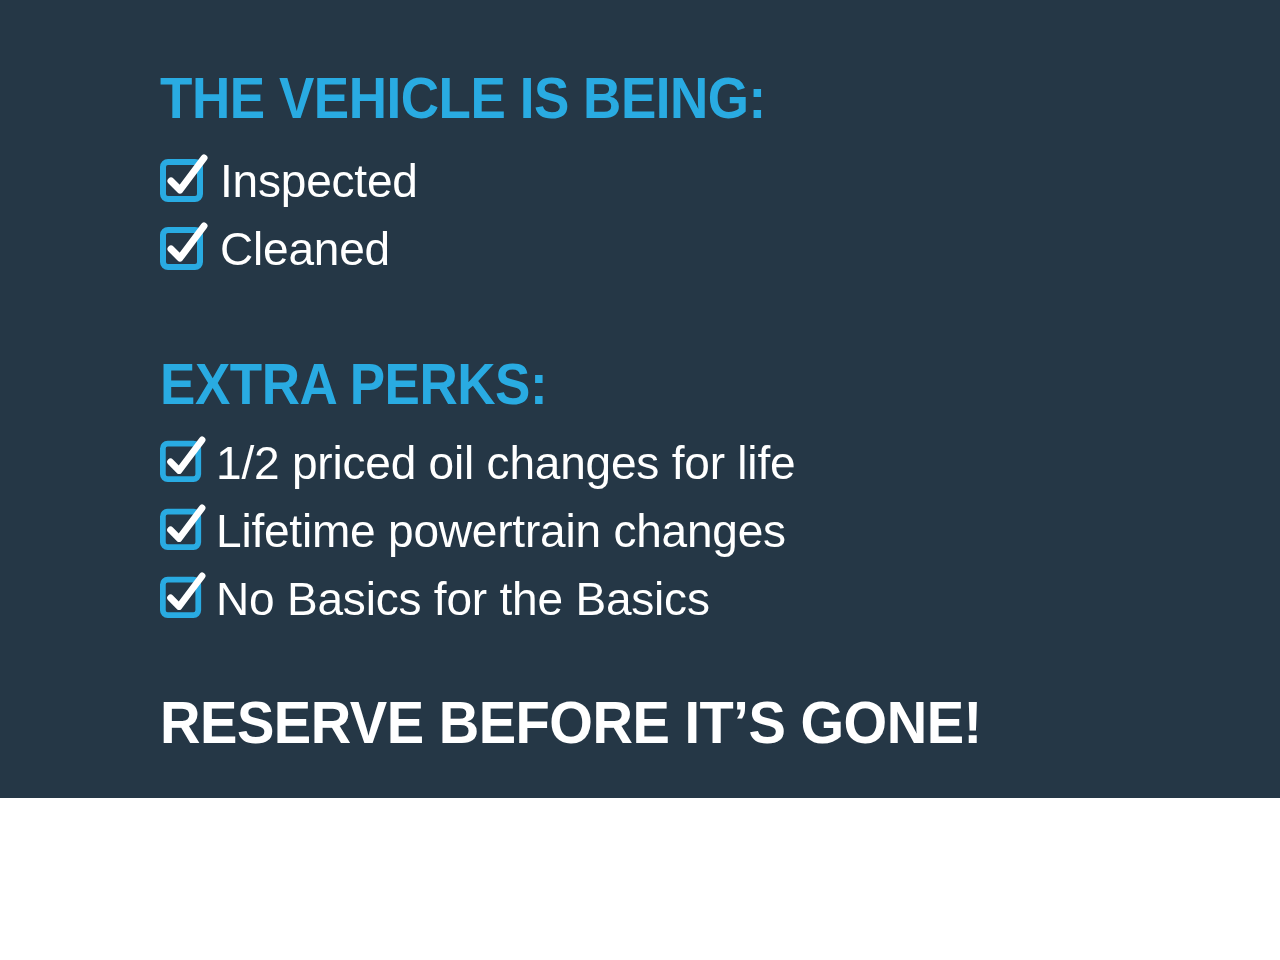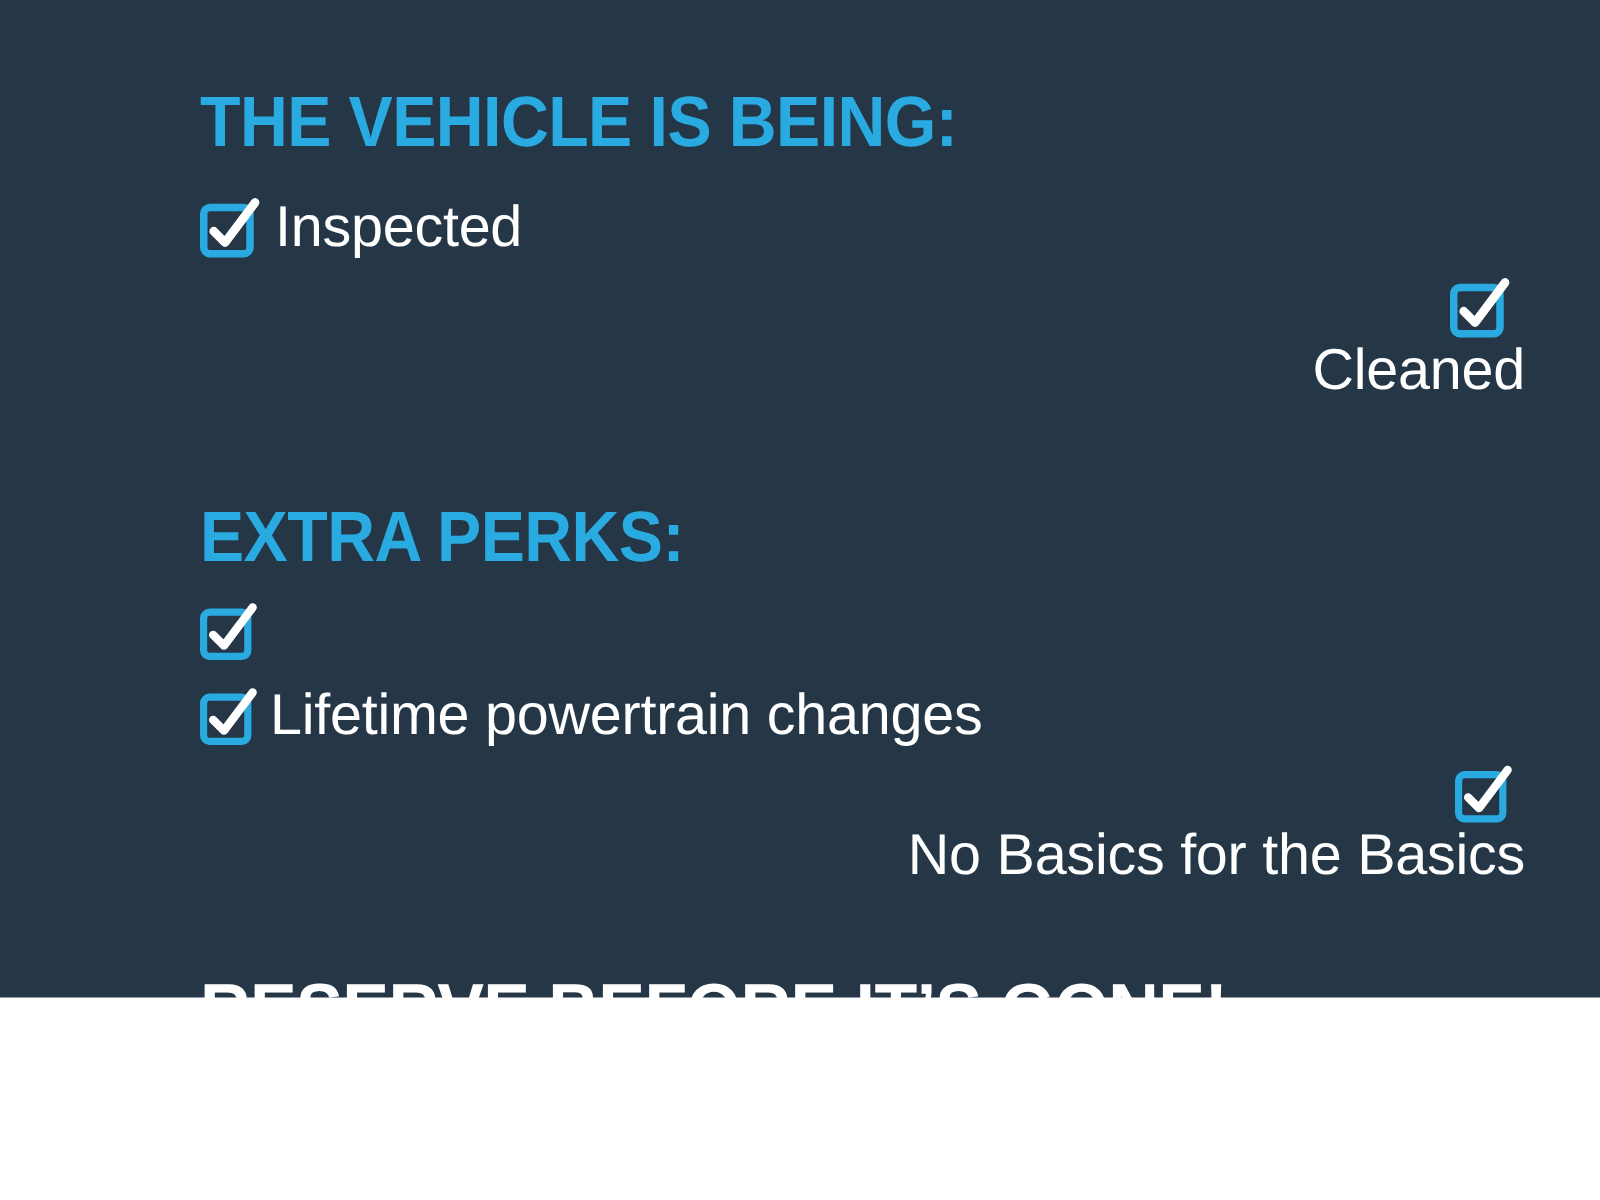--- a/index.html
+++ b/index.html
@@ -48,24 +48,24 @@
   .spacer-before-cta    { height: 70px; }
 
   
   .checklist {
     list-style: none;
     margin: 0;
     padding: 0;
   }
   .check-item {
     display: flex;
-    align-items: flex-end;
+    align-items: flex-start;
     margin-bottom: 18px;
   }
-  .check-item:last-child { margin-bottom: 0; flex-direction: column; }
+  .check-item:last-child { margin-bottom: 0; }
 
   .checkbox-icon {
     flex: 0 0 auto;
     width: 46px;
     height: 46px;
     margin-right: 14px;
     position: relative;
     top: -1px;
   }
   .checkbox-icon svg {
@@ -141,20 +141,21 @@
 
     <ul class="checklist" id="perks-list">
 
       <li class="check-item">
         <span class="checkbox-icon">
           <svg viewBox="0 0 46 46" aria-hidden="true">
             <rect x="3" y="6" width="37" height="37" rx="5" ry="5" fill="none" stroke="#29abe2" stroke-width="6"></rect>
             <path d="M11 25 L20 34 L44 2" fill="none" stroke="#ffffff" stroke-width="7" stroke-linecap="round" stroke-linejoin="round"></path>
           </svg>
         </span>
+        <span class="check-label">1/2 priced oil changes for life</span>
       </li>
 
       <li class="check-item">
         <span class="checkbox-icon">
           <svg viewBox="0 0 46 46" aria-hidden="true">
             <rect x="3" y="6" width="37" height="37" rx="5" ry="5" fill="none" stroke="#29abe2" stroke-width="6"></rect>
             <path d="M11 25 L20 34 L44 2" fill="none" stroke="#ffffff" stroke-width="7" stroke-linecap="round" stroke-linejoin="round"></path>
           </svg>
         </span>
         <span class="check-label">Lifetime powertrain changes</span>

